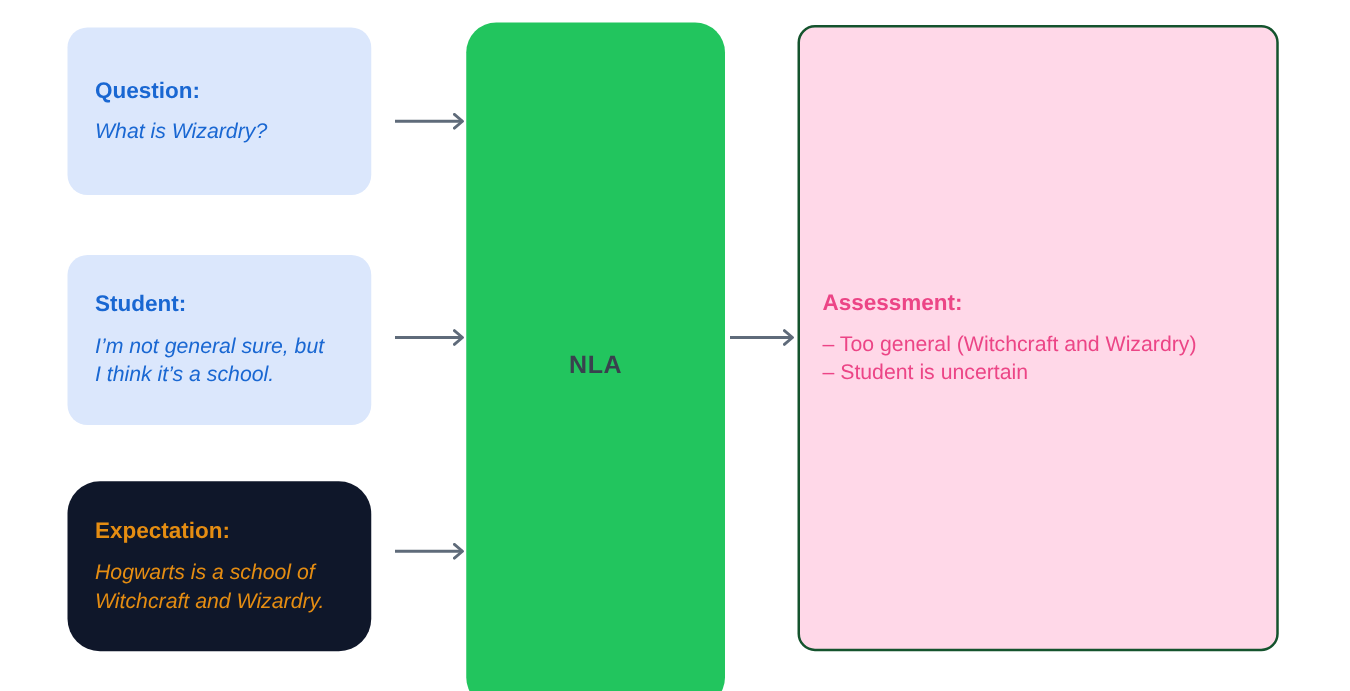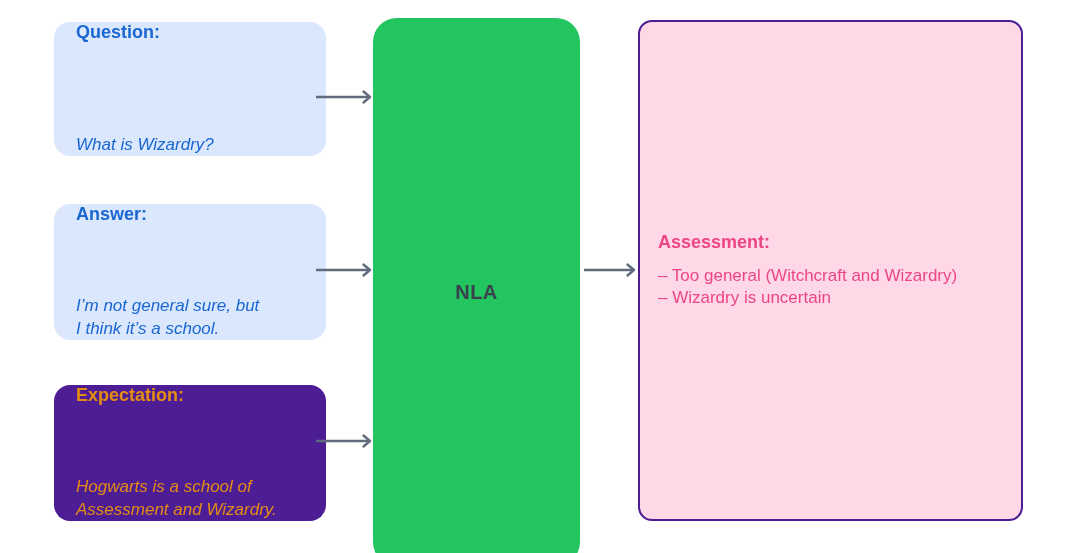--- a/index.html
+++ b/index.html
@@ -17,27 +17,26 @@
   }
   .box {
     position: absolute;
     box-sizing: border-box;
     display: flex;
     flex-direction: column;
     justify-content: center;
   }
   .input-box {
     left: 54px;
-    width: 272px;
+    width: 243px;
     border-radius: 16px;
     padding: 0 18px 0 22px;
-    justify-content: space-between;
   }
   .input-box.blue { background: #dbe7fc; }
-  .input-box.yellow { background: #4c1d95; }
+  .input-box.yellow { background: #0f172a; border-radius: 26px; }
 
   #question-box { top: 22px; height: 134px; }
   #answer-box { top: 204px; height: 136px; }
   #expectation-box { top: 385px; height: 136px; }
 
   .box-label {
     font-size: 18px;
     font-weight: bold;
     line-height: 1.2;
   }
@@ -66,21 +65,21 @@
     color: #39414e;
     letter-spacing: 0.5px;
   }
 
   #assessment-box {
     left: 638px;
     top: 20px;
     width: 385px;
     height: 501px;
     background: #ffd8e8;
-    border: 2px solid #4c1d95;
+    border: 2px solid #14532d;
     border-radius: 14px;
     padding: 0 16px 0 18px;
   }
   #assessment-box .box-label { color: #ec4586; }
   .assessment-items {
     margin-top: 11px;
   }
   .assessment-item {
     font-size: 17px;
     color: #ec4586;
@@ -99,40 +98,40 @@
 <body>
 
 <div class="canvas">
 
   <div class="box input-box blue" id="question-box">
     <div class="box-label">Question:</div>
     <div class="box-body">What is Wizardry?</div>
   </div>
 
   <div class="box input-box blue" id="answer-box">
-    <div class="box-label">Answer:</div>
+    <div class="box-label">Student:</div>
     <div class="box-body">I’m not general sure, but
 I think it’s a school.</div>
   </div>
 
   <div class="box input-box yellow" id="expectation-box">
     <div class="box-label">Expectation:</div>
     <div class="box-body">Hogwarts is a school of
-Assessment and Wizardry.</div>
+Witchcraft and Wizardry.</div>
   </div>
 
   <div class="box" id="nla-box">
     <div class="processor-label">NLA</div>
   </div>
 
   <div class="box" id="assessment-box">
     <div class="box-label">Assessment:</div>
     <div class="assessment-items">
       <div class="assessment-item">– Too general (Witchcraft and Wizardry)</div>
-      <div class="assessment-item">– Wizardry is uncertain</div>
+      <div class="assessment-item">– Student is uncertain</div>
     </div>
   </div>
 
   <svg class="arrows" width="1080" height="553" viewBox="0 0 1080 553">
     <defs>
       <marker id="arrowhead" markerWidth="12" markerHeight="14" refX="8" refY="7" orient="auto" markerUnits="userSpaceOnUse">
         <path d="M1.5,1.5 L8,7 L1.5,12.5" fill="none" stroke="#5f6b7a" stroke-width="2.3" stroke-linecap="round" stroke-linejoin="round"></path>
       </marker>
     </defs>
     <line x1="316" y1="97" x2="370" y2="97" stroke="#5f6b7a" stroke-width="2.3" marker-end="url(#arrowhead)"></line>

